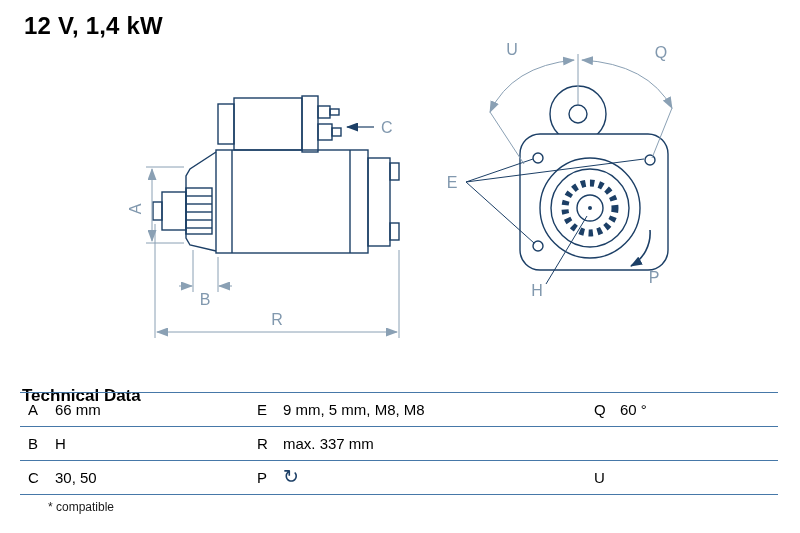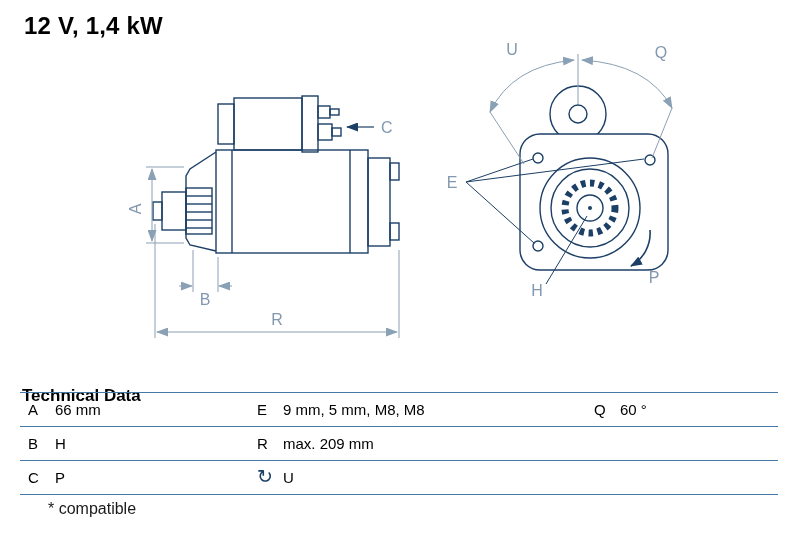--- a/index.html
+++ b/index.html
@@ -43,21 +43,21 @@
   .k, .v { white-space:nowrap; overflow:hidden; }
   .rot {
     font-family:"DejaVu Sans", sans-serif;
     font-size:19px; line-height:1;
     color:#1c3f66;
     display:inline-block;
     transform:translateY(-1px);
   }
   .footnote {
     position:absolute; left:48px; top:500px;
-    font-size:16px; color:#1a1a1a;
+    font-size:12px; color:#1a1a1a;
   }
 </style>
 </head>
 <body>
 
 <div class="page-title">12 V, 1,4 kW</div>
 
 <svg class="drawing" width="800" height="360" viewBox="0 0 800 360" aria-hidden="true">
   <defs>
     <marker id="dim" markerWidth="12" markerHeight="9" refX="11" refY="4.5" orient="auto-start-reverse" markerUnits="userSpaceOnUse">
@@ -171,25 +171,26 @@
     <span class="k">E</span>
     <span class="v">9 mm, 5 mm, M8, M8</span>
     <span class="k">Q</span>
     <span class="v">60 °</span>
   </div>
 
   <div class="t-row">
     <span class="k k0">B</span>
     <span class="k">H</span>
     <span class="k">R</span>
-    <span class="v">max. 209 mm</span>
+    <span class="v">max. 337 mm</span>
   </div>
 
   <div class="t-row">
     <span class="k k0">C</span>
+    <span class="v">30, 50</span>
     <span class="k">P</span>
     <span class="v"><span class="rot">↻</span></span>
     <span class="k">U</span>
   </div>
 
 </div>
 
 <div class="footnote">* compatible</div>
 
 </body></html>

